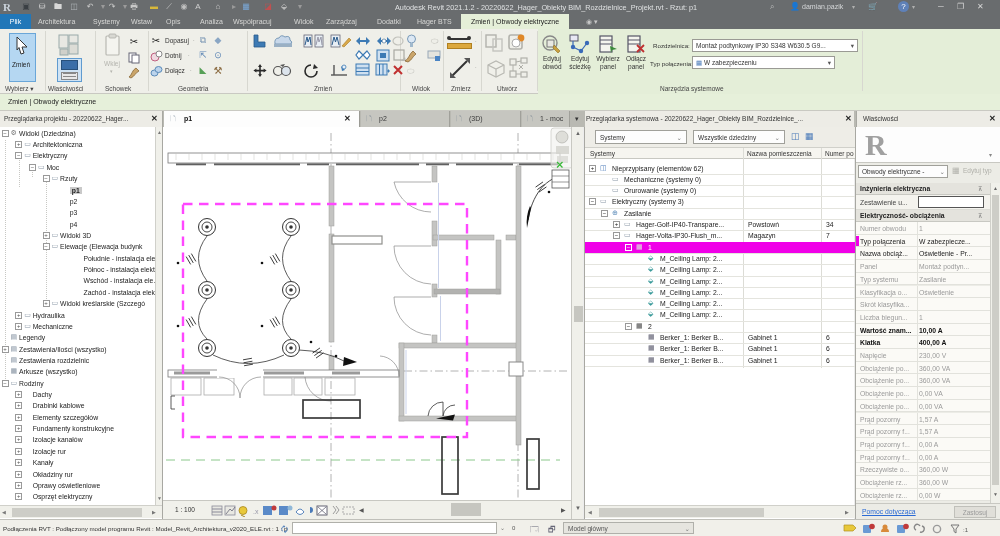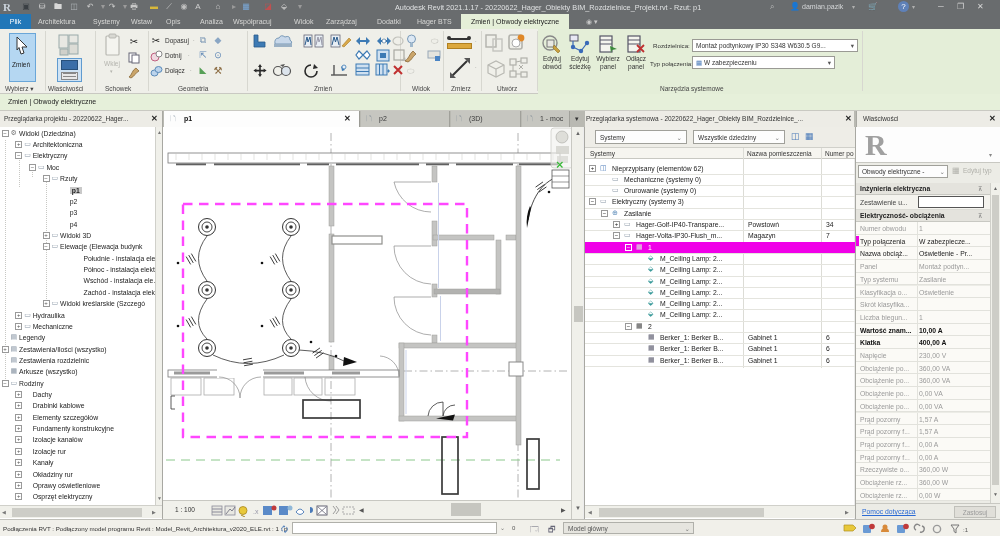--- a/index.html
+++ b/index.html
@@ -20,21 +20,21 @@
 <div class="abs" style="left:148px;top:1px;width:12px;height:12px;color:#d8b83a;font-size:8px;line-height:12px;text-align:center">▬</div>
 <div class="abs" style="left:163px;top:1px;width:12px;height:12px;color:#c8c8c8;font-size:8px;line-height:12px;text-align:center">⟋</div>
 <div class="abs" style="left:178px;top:1px;width:12px;height:12px;color:#c0c0c0;font-size:8px;line-height:12px;text-align:center">◉</div>
 <div class="abs" style="left:192px;top:1px;width:12px;height:12px;color:#d0d0d0;font-size:8px;line-height:12px;text-align:center">A</div>
 <div class="abs" style="left:212px;top:1px;width:12px;height:12px;color:#c8c8c8;font-size:8px;line-height:12px;text-align:center">⌂</div>
 <div class="abs" style="left:228px;top:1px;width:12px;height:12px;color:#9a9a9a;font-size:8px;line-height:12px;text-align:center">▸</div>
 <div class="abs" style="left:240px;top:1px;width:12px;height:12px;color:#7aa8d8;font-size:8px;line-height:12px;text-align:center">▦</div>
 <div class="abs" style="left:262px;top:1px;width:12px;height:12px;color:#c05050;font-size:8px;line-height:12px;text-align:center">◪</div>
 <div class="abs" style="left:278px;top:1px;width:12px;height:12px;color:#b8b8b8;font-size:8px;line-height:12px;text-align:center">⬙</div>
 <div class="abs" style="left:294px;top:1px;width:12px;height:12px;color:#9a9a9a;font-size:8px;line-height:12px;text-align:center">▾</div>
-<div class="abs" style="left:395px;top:3px;color:#dfe1e2;font-size:7.3px;white-space:nowrap">Autodesk Revit 2021.1.17 - 20220622_Hager_Obiekty BIM_Rozdzielnice_Projekt.rvt - Rzut: p1</div>
+<div class="abs" style="left:395px;top:3px;color:#dfe1e2;font-size:7.3px;white-space:nowrap">Autodesk Revit 2021.1.2 - 20220622_Hager_Obiekty BIM_Rozdzielnice_Projekt.rvt - Rzut: p1</div>
 <div class="abs" style="left:770px;top:2px;color:#c8c8c8;font-size:8px">⌕</div>
 <div class="abs" style="left:790px;top:2px;color:#8fb2e0;font-size:8px">👤</div>
 <div class="abs" style="left:802px;top:3px;color:#d6d8da;font-size:7px">damian.pazik</div>
 <div class="abs" style="left:852px;top:3px;color:#b0b0b0;font-size:6px">▾</div>
 <div class="abs" style="left:868px;top:2px;color:#c8c8c8;font-size:8px">🛒</div>
 <div class="abs" style="left:898px;top:1px;width:11px;height:11px;border-radius:50%;background:#5f81b8;color:#fff;font-size:8px;line-height:11px;text-align:center">?</div>
 <div class="abs" style="left:912px;top:3px;color:#b0b0b0;font-size:6px">▾</div>
 <div class="abs" style="left:938px;top:2px;color:#d8d8d8;font-size:8px">─</div>
 <div class="abs" style="left:957px;top:2px;color:#d8d8d8;font-size:8px">❐</div>
 <div class="abs" style="left:977px;top:2px;color:#d8d8d8;font-size:8px">✕</div>

